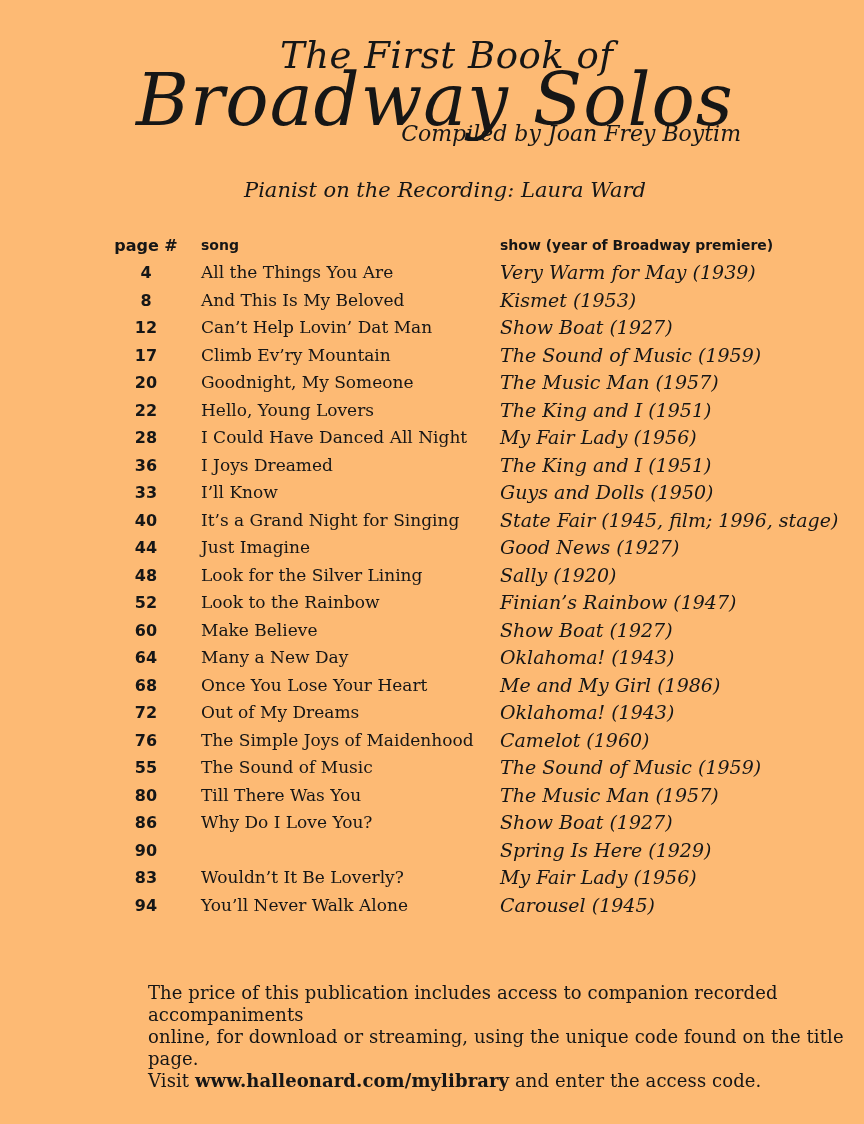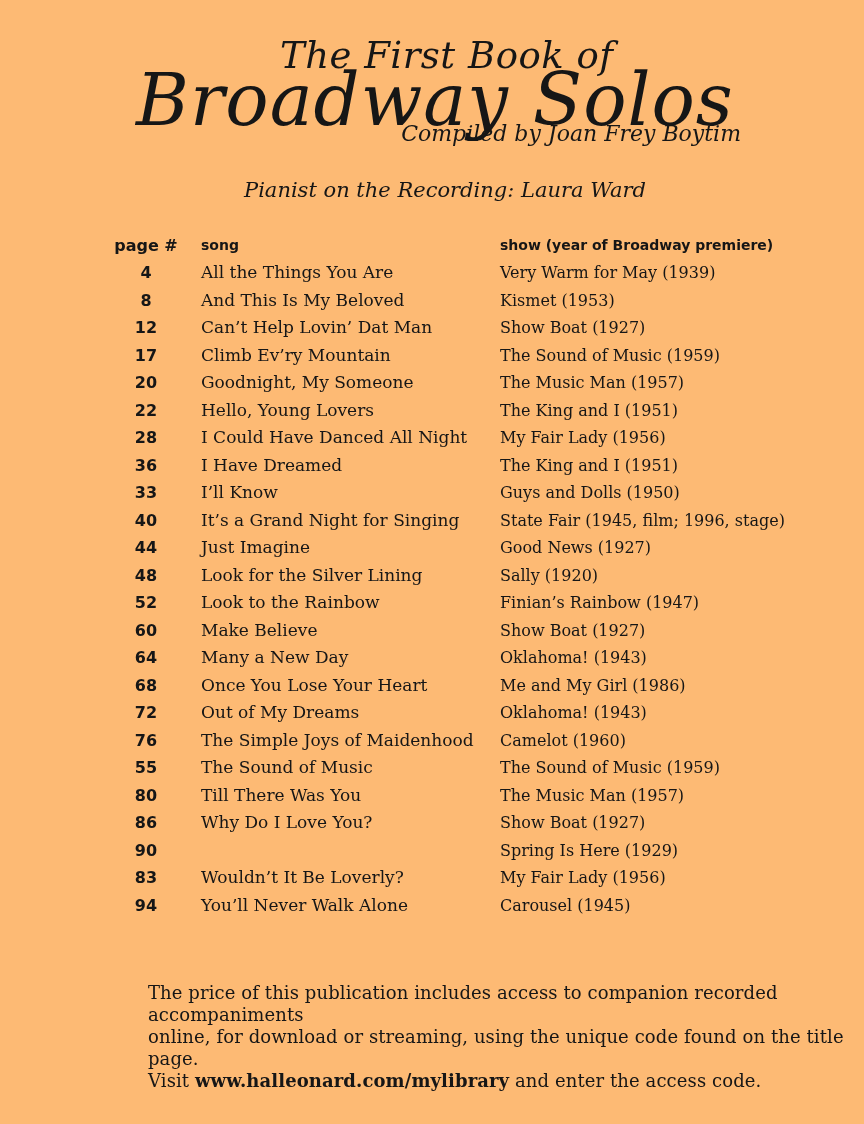--- a/index.html
+++ b/index.html
@@ -85,21 +85,22 @@
     top: 50%;
     transform: translateY(-50%);
     font-size: 17px;
     white-space: nowrap;
   }
   .cell-show {
     position: absolute;
     left: 500px;
     top: 50%;
     transform: translateY(-50%);
-    font-size: 16px;
+    font-style: italic;
+    font-size: 19px;
     white-space: nowrap;
   }
   .header-row .cell-song,
   .header-row .cell-show {
     font-family: "DejaVu Sans", sans-serif;
     font-weight: 700;
     font-size: 14px;
     font-style: normal;
   }
   
@@ -172,21 +173,21 @@
     </div>
 
     <div class="row">
       <span class="cell-page">28</span>
       <span class="cell-song">I Could Have Danced All Night</span>
       <span class="cell-show">My Fair Lady (1956)</span>
     </div>
 
     <div class="row">
       <span class="cell-page">36</span>
-      <span class="cell-song">I Have Dreamed</span>
+      <span class="cell-song">I Joys Dreamed</span>
       <span class="cell-show">The King and I (1951)</span>
     </div>
 
     <div class="row">
       <span class="cell-page">33</span>
       <span class="cell-song">I’ll Know</span>
       <span class="cell-show">Guys and Dolls (1950)</span>
     </div>
 
     <div class="row">

